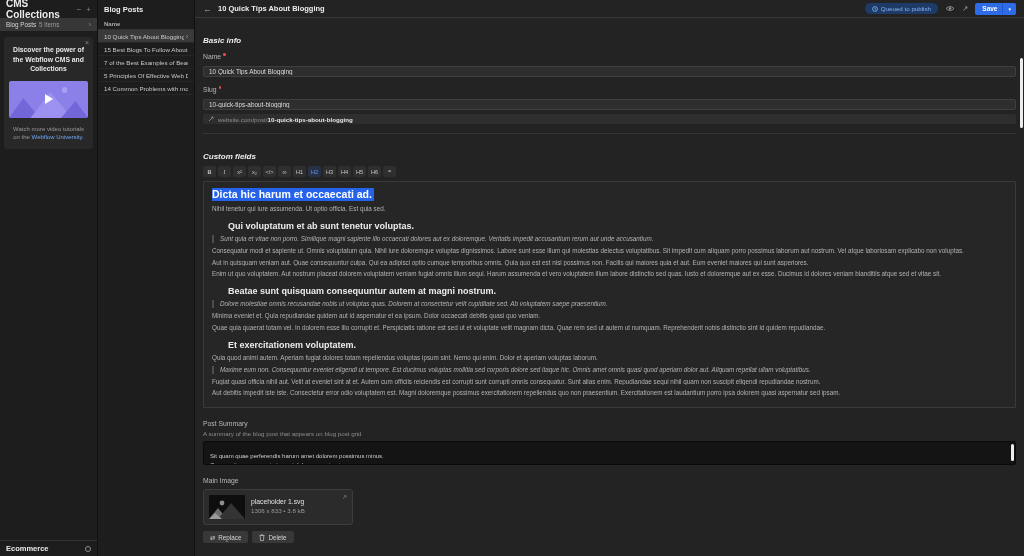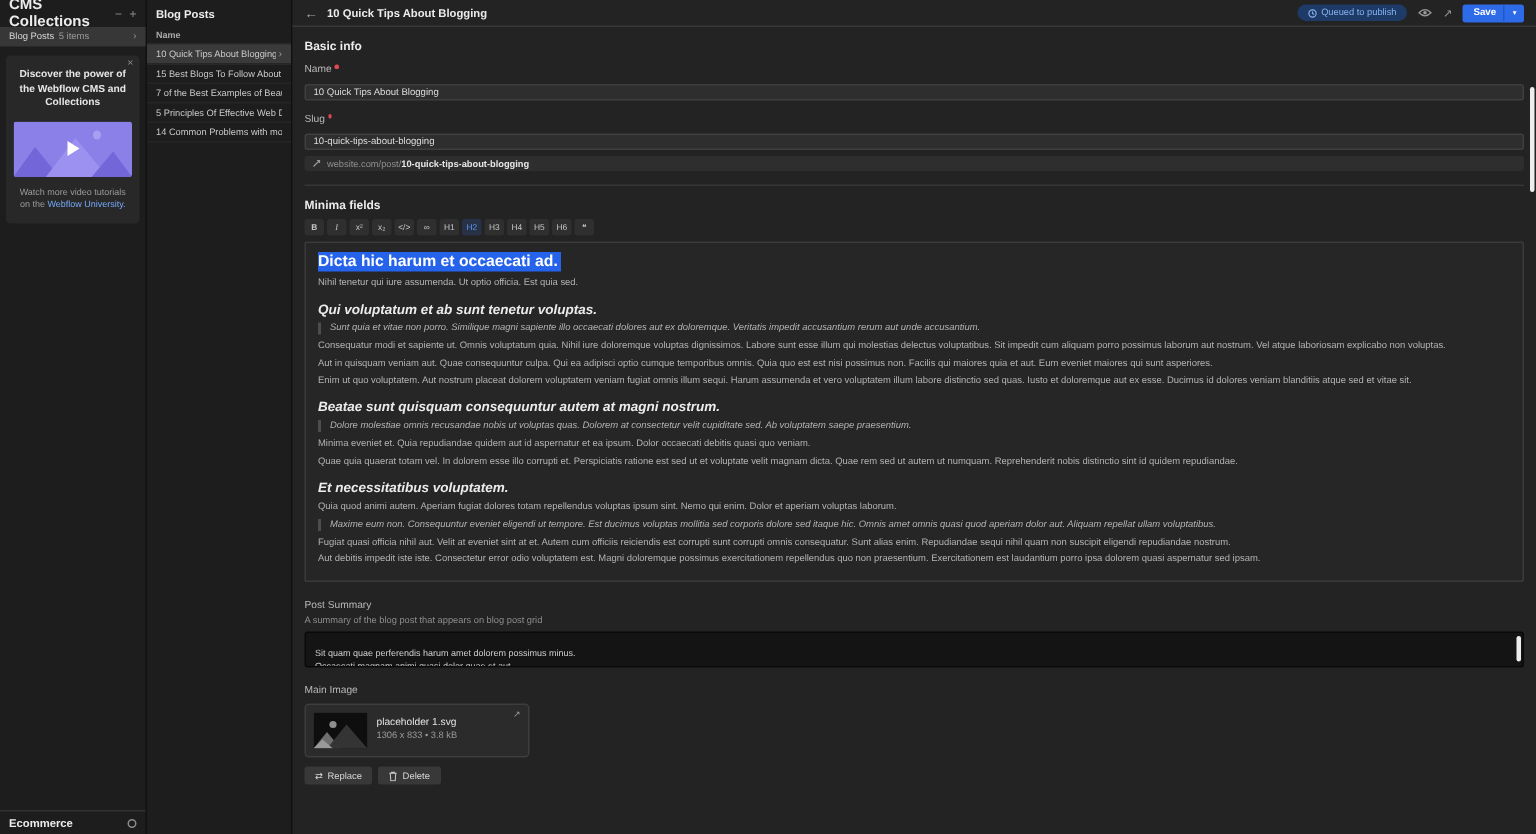--- a/index.html
+++ b/index.html
@@ -60,21 +60,21 @@
     border-radius:8px; padding:2px 7px; font-size:6.2px; cursor:pointer; }
   .ic { color:#9a9a9a; font-size:7.5px; cursor:pointer; display:flex; align-items:center; }
   .save-btn { display:flex; align-items:center; background:#2e6be9; border-radius:2px;
     color:#fff; font-size:6.5px; font-weight:bold; cursor:pointer; overflow:hidden; }
   .save-label { padding:2.5px 5px 2.5px 7px; }
   .save-caret { padding:2.5px 5px; border-left:1px solid #2257c4; font-size:5px; }
 
   .content { flex:1; overflow:hidden; padding:0 8px; position:relative; }
   .pg-scroll { position:absolute; right:1px; top:40px; width:3px; height:70px;
     background:#ededed; border-radius:2px; }
-  .section-title { font-size:8px; font-weight:bold; color:#ececec; margin-top:8px; }
+  .section-title { font-size:8px; font-weight:bold; color:#ececec; margin-top:18px;font-style:italic; }
   .field-label { font-size:6.8px; color:#b8b8b8; margin-top:8px; display:flex; }
   .req { width:2.5px; height:2.5px; background:#e34850; border-radius:50%; margin-left:2px; }
   .tinput { margin-top:3px; width:100%; height:11px; background:#2e2e2e;
     border:1px solid #3f3f3f; border-radius:2px; color:#dcdcdc; font-size:6.4px;
     padding:0 5px; font-family:inherit; outline:none; }
   .urlbar { margin-top:3px; height:10px; background:#2e2e2e; border-radius:2px;
     display:flex; align-items:center; gap:4px; padding:0 5px; font-size:6.2px; color:#8f8f8f; cursor:pointer; }
   .url-slug { color:#e6e6e6; font-weight:bold; }
   .divider { border-top:1px solid #363636; margin-top:9px; }
 
@@ -82,21 +82,21 @@
   .tb { min-width:13px; height:11px; padding:0 2px; background:#2f2f2f; border-radius:2px;
     display:flex; align-items:center; justify-content:center; font-size:5.6px;
     color:#c6c6c6; cursor:pointer; }
   .tb.active { color:#5f95f6; background:#283247; }
   .tb.b { font-weight:bold; } .tb.i { font-style:italic; font-family:"Liberation Serif",serif; }
 
   .rt { margin-top:4px; border:1px solid #3a3a3a; border-radius:1px; background:#262626;
     padding:4px 8px 6px; overflow:hidden; }
   .rt h2 { font-size:10.5px; color:#fff; margin:2px 0 5px; white-space:nowrap; }
   .rt h2 .sel { background:#2563eb; padding:0 2px 1px 0; }
-  .rt h3 { font-size:9px; color:#ececec; margin:8px 0 3px; white-space:nowrap;font-style:italic; }
+  .rt h3 { font-size:9px; color:#ececec; margin:8px 16px 3px; white-space:nowrap; }
   .rt p { font-size:6.3px; color:#b3b3b3; margin:4px 0; white-space:nowrap; overflow:hidden; line-height:1.25; }
   .rt blockquote { font-size:6.3px; font-style:italic; color:#b3b3b3; margin:4px 0;
     padding-left:6px; border-left:2px solid #4d4d4d; white-space:nowrap; overflow:hidden; line-height:1.25; }
 
   .help { font-size:6.2px; color:#8d8d8d; margin-top:3px; }
   .summary-box { margin-top:4px; height:24px; background:#141414; border:1px solid #0a0a0a;
     border-radius:2px; padding:2px 6px; font-size:6px; color:#cfcfcf; line-height:1.35;
     white-space:pre-line; overflow:hidden; position:relative; cursor:text; }
   .sb-scroll { position:absolute; right:1px; top:2px; width:3px; height:17px;
     background:#ededed; border-radius:2px; }
@@ -225,21 +225,21 @@
 
       <div class="urlbar">
         <svg width="6" height="6" viewBox="0 0 6 6">
           <path d="M1 5 L5 1 M3.4 1 H5 V2.6" fill="none" stroke="#9a9a9a" stroke-width="0.8"></path>
         </svg>
         <span><span>website.com/post/</span><span class="url-slug">10-quick-tips-about-blogging</span></span>
       </div>
 
       <div class="divider"></div>
 
-      <div class="section-title">Minima fields</div>
+      <div class="section-title">Custom fields</div>
 
       <div class="toolbar" id="rt-toolbar">
           <span class="tb b">B</span>
           <span class="tb i">I</span>
           <span class="tb">x²</span>
           <span class="tb">x₂</span>
           <span class="tb">&lt;/&gt;</span>
           <span class="tb">∞</span>
           <span class="tb">H1</span>
           <span class="tb active">H2</span>
@@ -255,21 +255,21 @@
           <p>Nihil tenetur qui iure assumenda. Ut optio officia. Est quia sed.</p>
           <h3>Qui voluptatum et ab sunt tenetur voluptas.</h3>
           <blockquote>Sunt quia et vitae non porro. Similique magni sapiente illo occaecati dolores aut ex doloremque. Veritatis impedit accusantium rerum aut unde accusantium.</blockquote>
           <p>Consequatur modi et sapiente ut. Omnis voluptatum quia. Nihil iure doloremque voluptas dignissimos. Labore sunt esse illum qui molestias delectus voluptatibus. Sit impedit cum aliquam porro possimus laborum aut nostrum. Vel atque laboriosam explicabo non voluptas.</p>
           <p>Aut in quisquam veniam aut. Quae consequuntur culpa. Qui ea adipisci optio cumque temporibus omnis. Quia quo est est nisi possimus non. Facilis qui maiores quia et aut. Eum eveniet maiores qui sunt asperiores.</p>
           <p>Enim ut quo voluptatem. Aut nostrum placeat dolorem voluptatem veniam fugiat omnis illum sequi. Harum assumenda et vero voluptatem illum labore distinctio sed quas. Iusto et doloremque aut ex esse. Ducimus id dolores veniam blanditiis atque sed et vitae sit.</p>
           <h3>Beatae sunt quisquam consequuntur autem at magni nostrum.</h3>
           <blockquote>Dolore molestiae omnis recusandae nobis ut voluptas quas. Dolorem at consectetur velit cupiditate sed. Ab voluptatem saepe praesentium.</blockquote>
           <p>Minima eveniet et. Quia repudiandae quidem aut id aspernatur et ea ipsum. Dolor occaecati debitis quasi quo veniam.</p>
           <p>Quae quia quaerat totam vel. In dolorem esse illo corrupti et. Perspiciatis ratione est sed ut et voluptate velit magnam dicta. Quae rem sed ut autem ut numquam. Reprehenderit nobis distinctio sint id quidem repudiandae.</p>
-          <h3>Et necessitatibus voluptatem.</h3>
+          <h3>Et exercitationem voluptatem.</h3>
           <p>Quia quod animi autem. Aperiam fugiat dolores totam repellendus voluptas ipsum sint. Nemo qui enim. Dolor et aperiam voluptas laborum.</p>
           <blockquote>Maxime eum non. Consequuntur eveniet eligendi ut tempore. Est ducimus voluptas mollitia sed corporis dolore sed itaque hic. Omnis amet omnis quasi quod aperiam dolor aut. Aliquam repellat ullam voluptatibus.</blockquote>
           <p>Fugiat quasi officia nihil aut. Velit at eveniet sint at et. Autem cum officiis reiciendis est corrupti sunt corrupti omnis consequatur. Sunt alias enim. Repudiandae sequi nihil quam non suscipit eligendi repudiandae nostrum.</p>
           <p>Aut debitis impedit iste iste. Consectetur error odio voluptatem est. Magni doloremque possimus exercitationem repellendus quo non praesentium. Exercitationem est laudantium porro ipsa dolorem quasi aspernatur sed ipsam.</p>
         </div>
 
       <div class="field-label mt12">Post Summary</div>
       <div class="help">A summary of the blog post that appears on blog post grid</div>
       <div class="summary-box">
         <span>Sit quam quae perferendis harum amet dolorem possimus minus.

